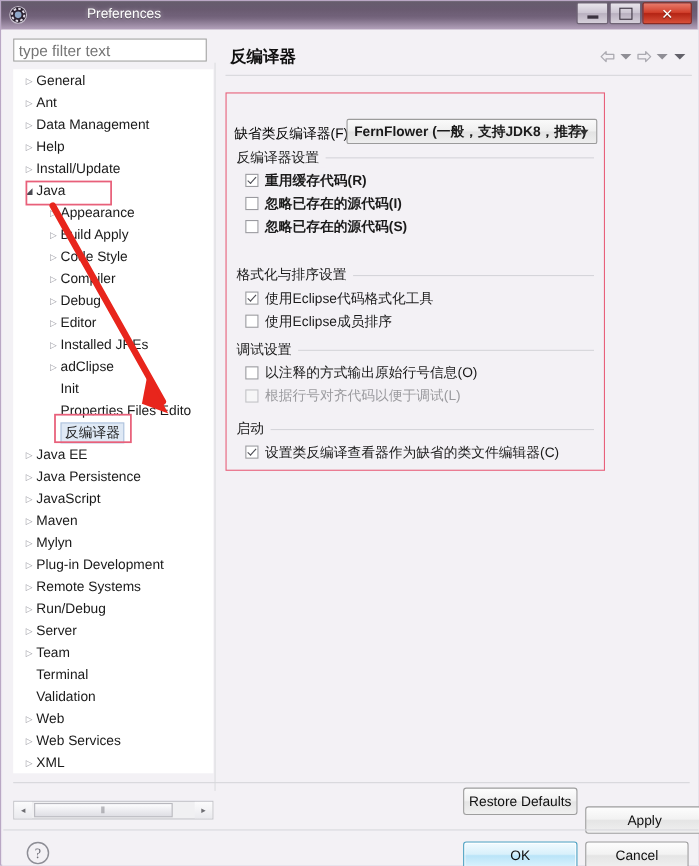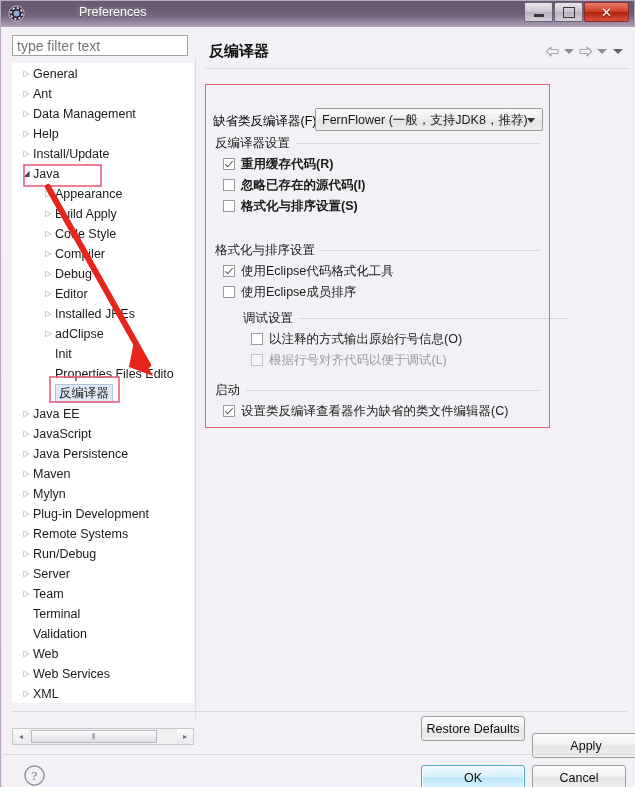--- a/index.html
+++ b/index.html
@@ -141,20 +141,21 @@
     z-index:20;
   }
 
   
   #declabel{position:absolute;left:8px;top:78px;font-size:12.5px;}
   #combo{
     position:absolute;left:110px;top:73px;width:228px;height:23px;
     box-sizing:border-box;
     border:1px solid #9b9b9b;border-radius:2px;
     background:linear-gradient(180deg,#fafafa 0%,#efefef 48%,#e3e3e3 52%,#eeeeee 100%);
+    font-weight:bold;
   }
   #combo-text{
     position:absolute;left:6px;top:3px;font-size:12.5px;color:#1a1a1a;white-space:nowrap;
   }
   #combo-arrow{
     position:absolute;right:7px;top:9px;width:0;height:0;
     border-left:4px solid transparent;border-right:4px solid transparent;border-top:5px solid #333;
   }
 
   
@@ -260,22 +261,22 @@
           <div class="tnode lvl1"><span class="tw">▷</span><span class="tlabel">Code Style</span></div>
           <div class="tnode lvl1"><span class="tw">▷</span><span class="tlabel">Compiler</span></div>
           <div class="tnode lvl1"><span class="tw">▷</span><span class="tlabel">Debug</span></div>
           <div class="tnode lvl1"><span class="tw">▷</span><span class="tlabel">Editor</span></div>
           <div class="tnode lvl1"><span class="tw">▷</span><span class="tlabel">Installed JREs</span></div>
           <div class="tnode lvl1"><span class="tw">▷</span><span class="tlabel">adClipse</span></div>
           <div class="tnode lvl1"><span class="tw">&nbsp;</span><span class="tlabel">Init</span></div>
           <div class="tnode lvl1"><span class="tw">&nbsp;</span><span class="tlabel">Properties Files Edito</span></div>
           <div class="tnode lvl1 sel"><span class="tw">&nbsp;</span><span class="tlabel">反编译器</span></div>
           <div class="tnode lvl0"><span class="tw">▷</span><span class="tlabel">Java EE</span></div>
+          <div class="tnode lvl0"><span class="tw">▷</span><span class="tlabel">Java Persistence</span></div>
           <div class="tnode lvl0"><span class="tw">▷</span><span class="tlabel">JavaScript</span></div>
-          <div class="tnode lvl0"><span class="tw">▷</span><span class="tlabel">Java Persistence</span></div>
           <div class="tnode lvl0"><span class="tw">▷</span><span class="tlabel">Maven</span></div>
           <div class="tnode lvl0"><span class="tw">▷</span><span class="tlabel">Mylyn</span></div>
           <div class="tnode lvl0"><span class="tw">▷</span><span class="tlabel">Plug-in Development</span></div>
           <div class="tnode lvl0"><span class="tw">▷</span><span class="tlabel">Remote Systems</span></div>
           <div class="tnode lvl0"><span class="tw">▷</span><span class="tlabel">Run/Debug</span></div>
           <div class="tnode lvl0"><span class="tw">▷</span><span class="tlabel">Server</span></div>
           <div class="tnode lvl0"><span class="tw">▷</span><span class="tlabel">Team</span></div>
           <div class="tnode lvl0"><span class="tw">&nbsp;</span><span class="tlabel">Terminal</span></div>
           <div class="tnode lvl0"><span class="tw">&nbsp;</span><span class="tlabel">Validation</span></div>
           <div class="tnode lvl0"><span class="tw">▷</span><span class="tlabel">Web</span></div>
@@ -318,32 +319,32 @@
         <span id="combo-arrow"></span>
       </div>
 
       <div id="groups">
           <div class="grp" style="top: 100px;">
             <div class="grp-line"></div>
             <div class="grp-title">反编译器设置</div>
             <div style="padding-top: 19px; padding-left: 8px; font-weight: bold;">
               <div class="cbrow"><span class="cb checked"></span><span>重用缓存代码(R)</span></div>
               <div class="cbrow"><span class="cb"></span><span>忽略已存在的源代码(I)</span></div>
-              <div class="cbrow"><span class="cb"></span><span>格式化与排序设置(S)</span></div>
+              <div class="cbrow"><span class="cb"></span><span>忽略已存在的源代码(S)</span></div>
             </div>
           </div>
           <div class="grp" style="top: 207px;">
             <div class="grp-line"></div>
             <div class="grp-title">格式化与排序设置</div>
             <div style="padding-top: 19px; padding-left: 8px;">
               <div class="cbrow"><span class="cb checked"></span><span>使用Eclipse代码格式化工具</span></div>
               <div class="cbrow"><span class="cb"></span><span>使用Eclipse成员排序</span></div>
             </div>
           </div>
-          <div class="grp" style="top: 275px; margin-left: 28px;">
+          <div class="grp" style="top: 275px;">
             <div class="grp-line"></div>
             <div class="grp-title">调试设置</div>
             <div style="padding-top: 19px; padding-left: 8px;">
               <div class="cbrow"><span class="cb"></span><span>以注释的方式输出原始行号信息(O)</span></div>
               <div class="cbrow dis"><span class="cb dis"></span><span>根据行号对齐代码以便于调试(L)</span></div>
             </div>
           </div>
           <div class="grp" style="top: 347px;">
             <div class="grp-line"></div>
             <div class="grp-title">启动</div>

